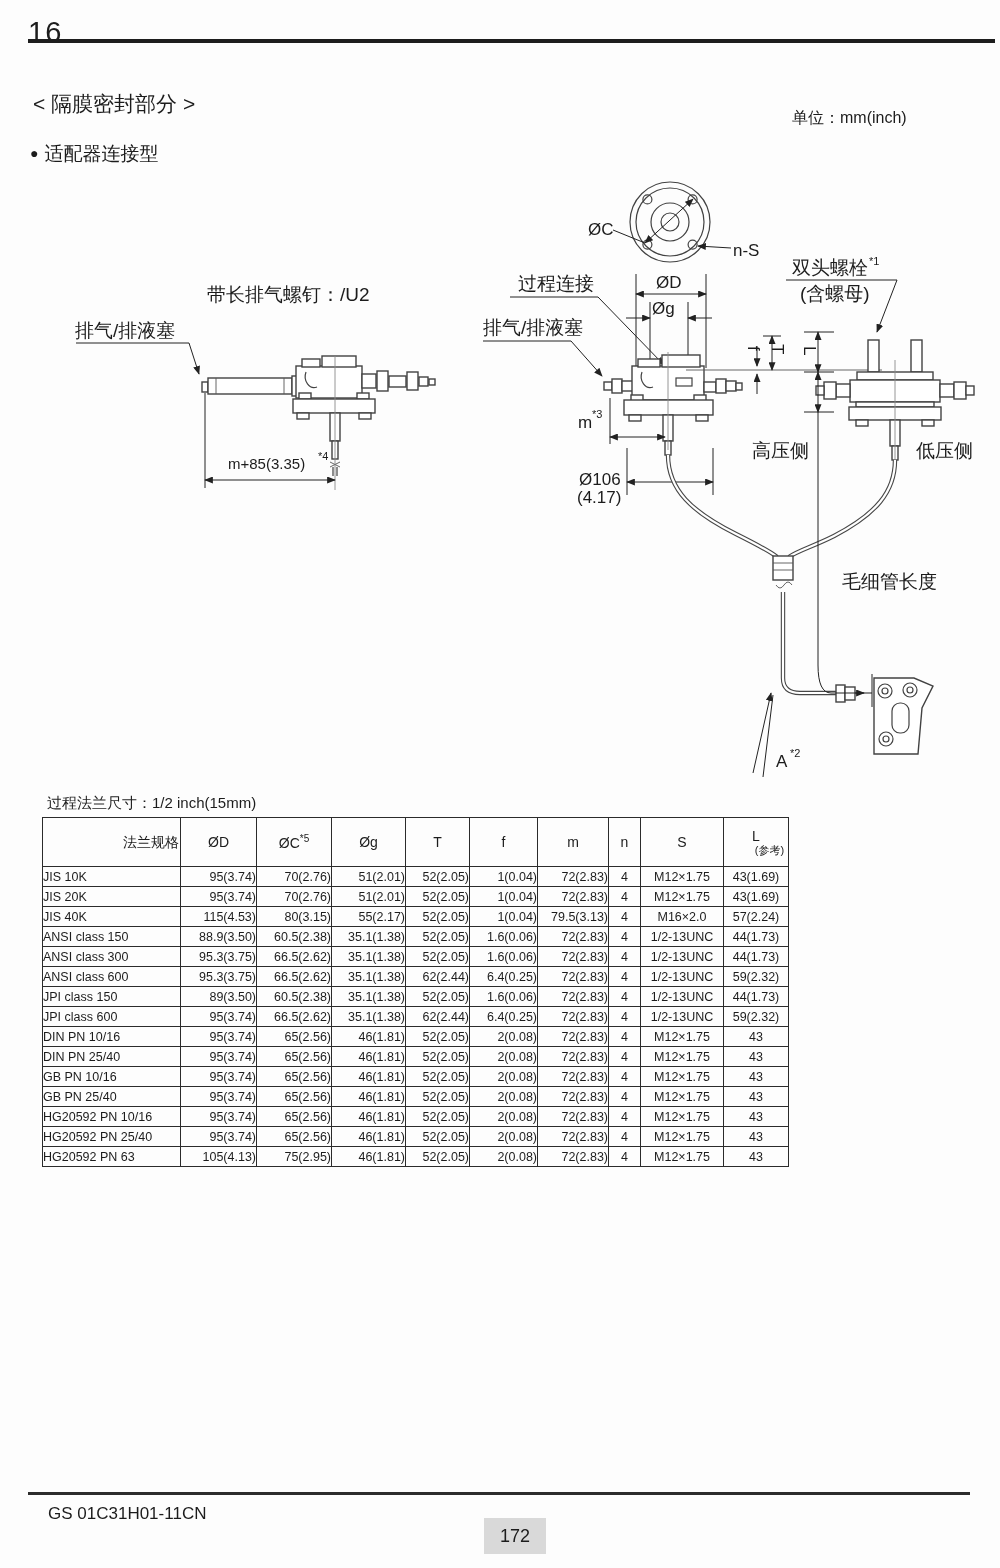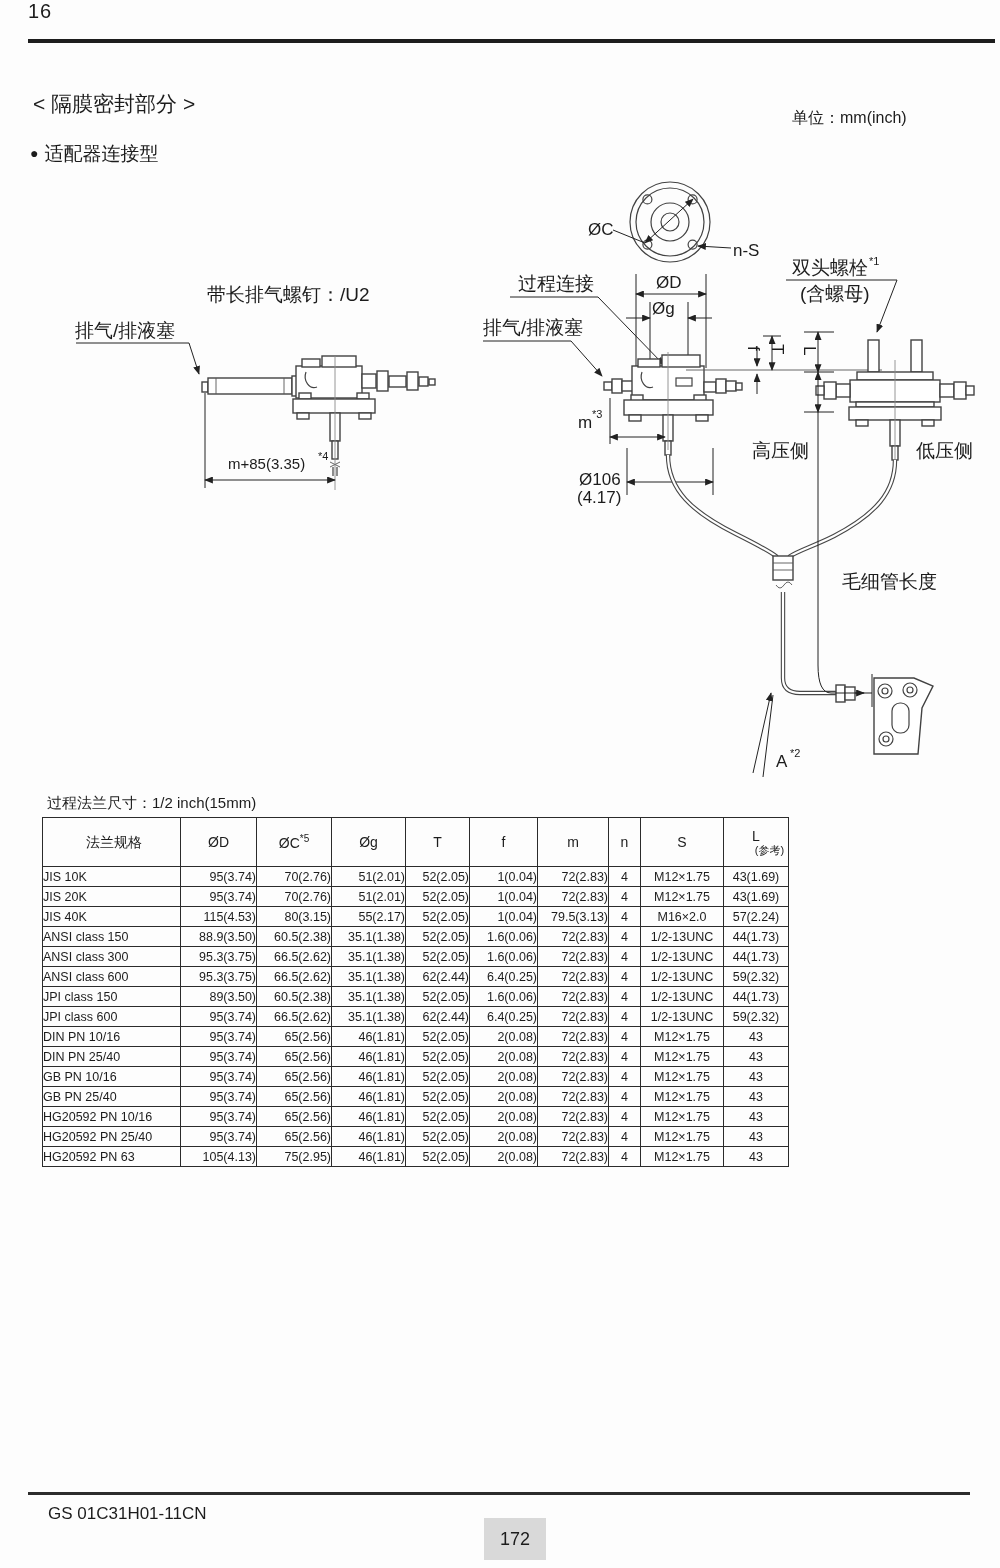--- a/index.html
+++ b/index.html
@@ -1,40 +1,40 @@
 <!DOCTYPE html>
 <html><head>
 <meta charset="utf-8">
 <style>
   html,body{margin:0;padding:0;}
   body{width:1000px;height:1568px;position:relative;background:#fdfdfd;
        font-family:"Liberation Sans",sans-serif;color:#1c1c1c;overflow:hidden;}
   .abs{position:absolute;}
-  #page-num{left:28px;top:0;font-size:20px;letter-spacing:1px;}
+  #page-num{left:28px;top:16px;font-size:29px;letter-spacing:1px;}
   #top-rule{left:28px;top:39px;width:967px;height:4px;background:#1d1d1d;}
   #section-title{left:33px;top:90px;font-size:21px;}
   #unit-note{left:792px;top:108px;font-size:16px;}
   #subsection{left:30px;top:141px;font-size:19px;}
   #subsection .bullet{font-size:14px;vertical-align:2px;margin-right:6px;}
   #drawing{left:0;top:160px;}
   #tbl-caption{left:47px;top:794px;font-size:15px;}
   #flange-table{left:42px;top:817px;border-collapse:collapse;table-layout:fixed;width:746px;}
   #flange-table th,#flange-table td{border:1.4px solid #2b2b2b;font-weight:normal;
       overflow:hidden;white-space:nowrap;}
   #flange-table th{height:46px;font-size:14px;text-align:center;line-height:1.15;}
   #flange-table td{height:19px;font-size:12.5px;padding:0;}
-  #flange-table th.c-l{text-align:center;padding-left:6px;}
+  #flange-table th.c-l{text-align:right;padding-left:6px;}
   td.c-l{text-align:left;padding-left:5px;}
   td.c-r{text-align:right;padding-right:9px;}
   td.c-c{text-align:center;}
   th sup{font-size:10px;}
   .hdr-sub{font-size:11px;margin-left:27px;}
   #footer-rule{left:28px;top:1492px;width:942px;height:3px;background:#2c2c2c;}
   #footer-doc{left:48px;top:1504px;font-size:17px;}
-  #footer-page{left:484px;top:1518px;width:62px;height:42px;background:#d9d9d9;
+  #footer-page{left:484px;top:1518px;width:62px;height:36px;background:#d9d9d9;
       display:flex;align-items:center;justify-content:center;font-size:18px;text-align:right;}
   
   .dim{stroke:#222;stroke-width:1;fill:none;}
   .thin{stroke:#555;stroke-width:.9;fill:none;}
   .body{fill:#fff;stroke:#424242;stroke-width:1.4;}
   .body2{fill:none;stroke:#424242;stroke-width:1.2;}
   .cl{stroke:#8a8a8a;stroke-width:.9;}
   .cap-outer{stroke:#474747;stroke-width:4.4;fill:none;}
   .cap-inner{stroke:#fff;stroke-width:2.2;fill:none;}
   .lbl{font-size:19px;fill:#1c1c1c;}

